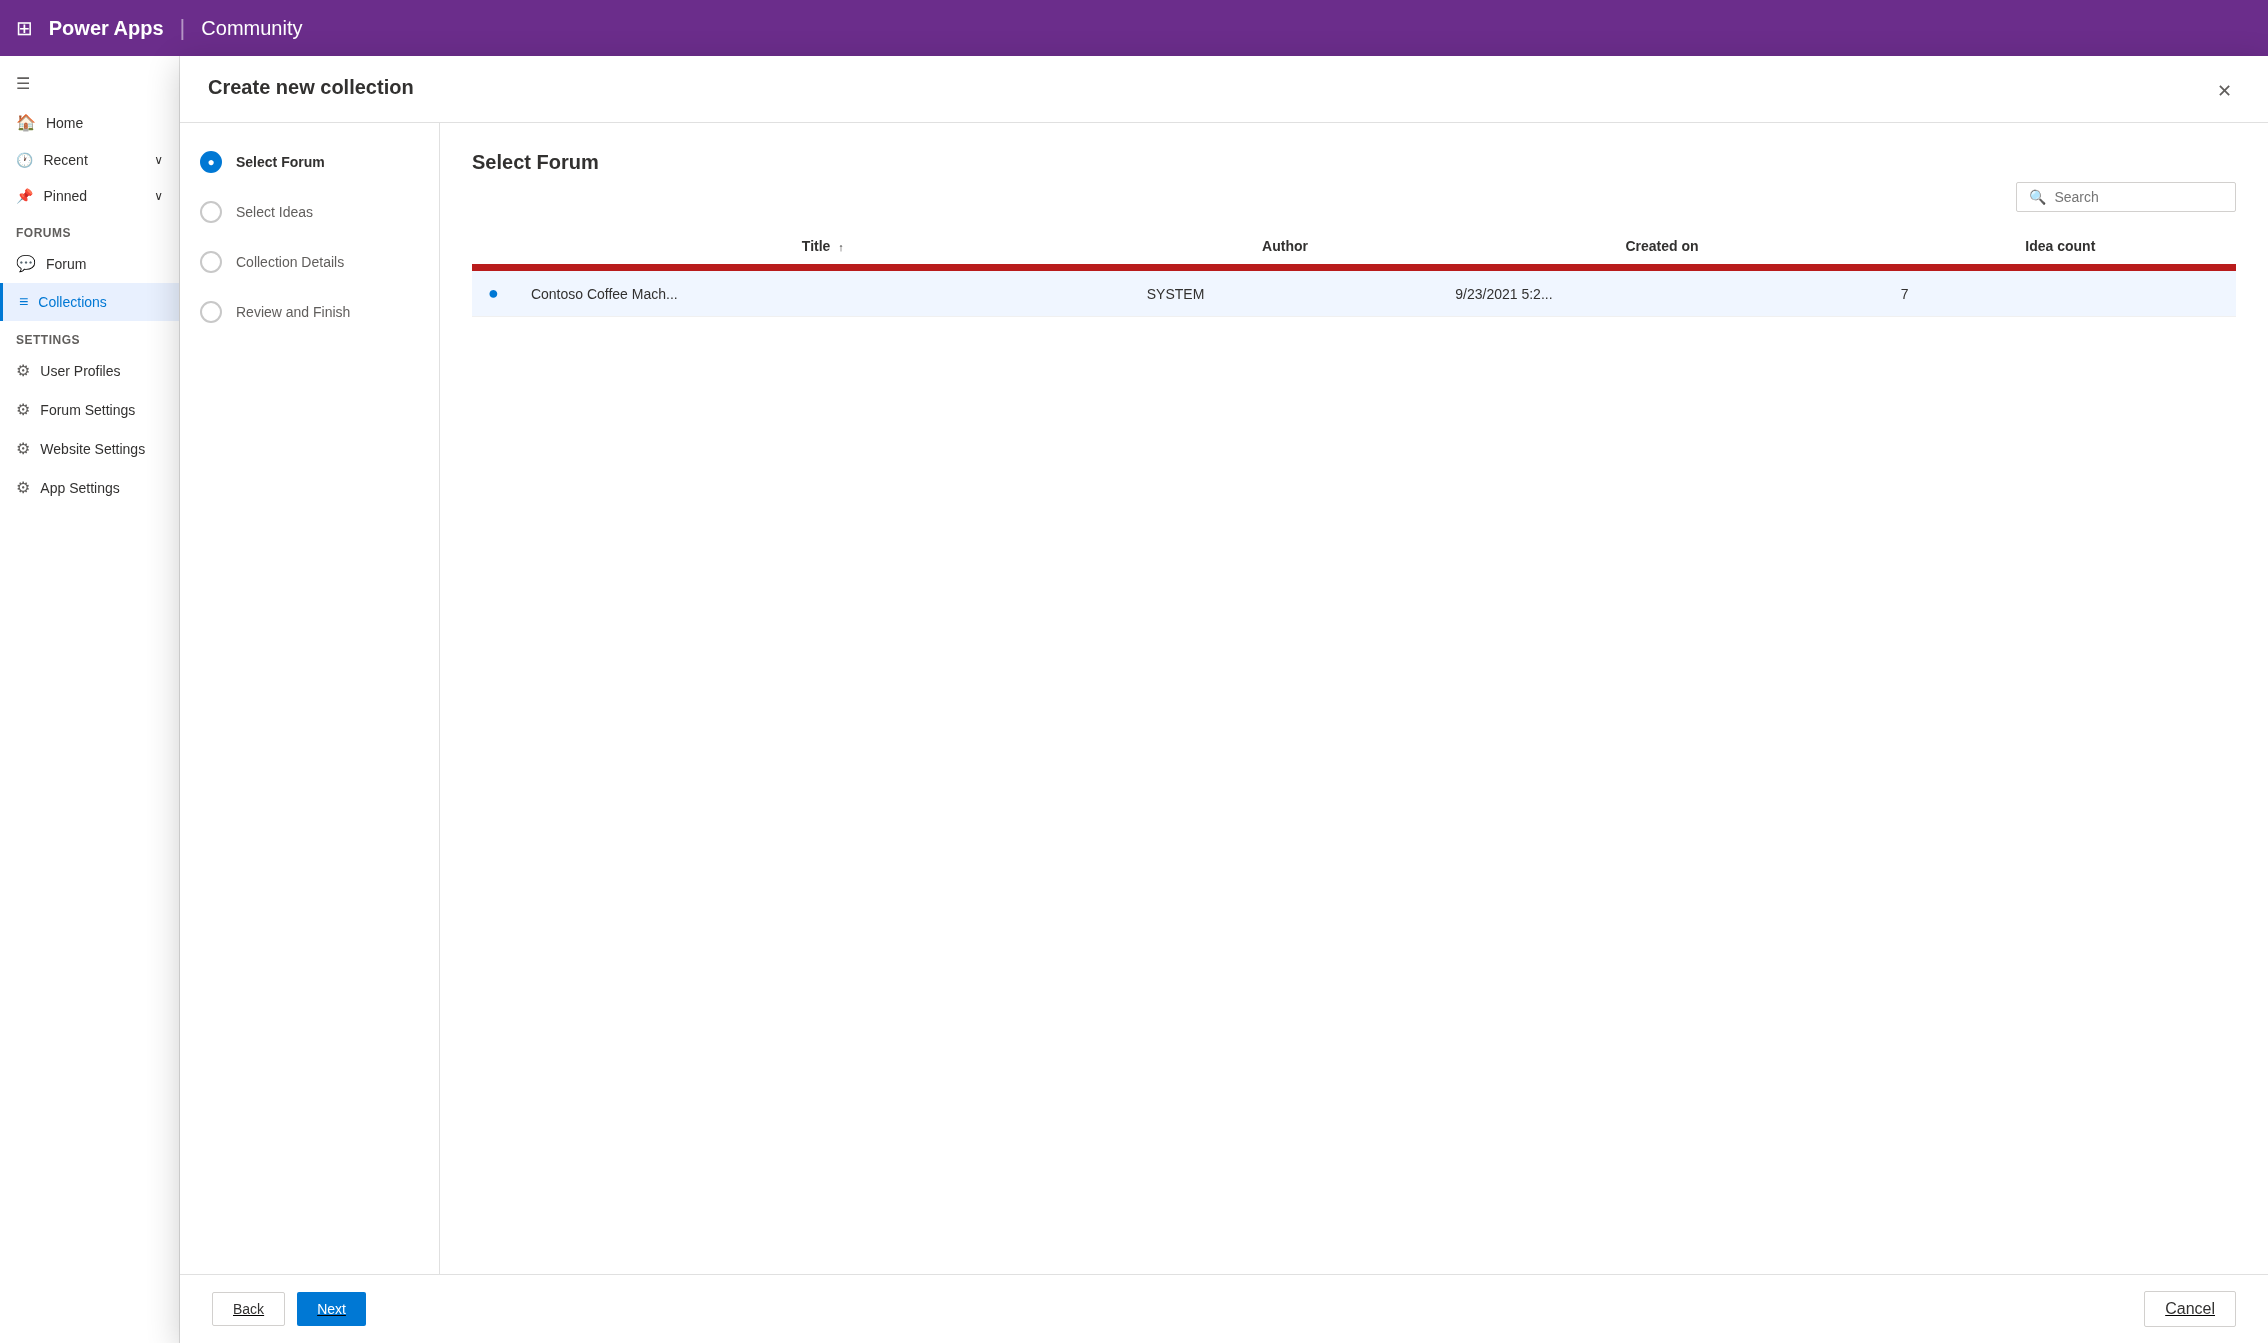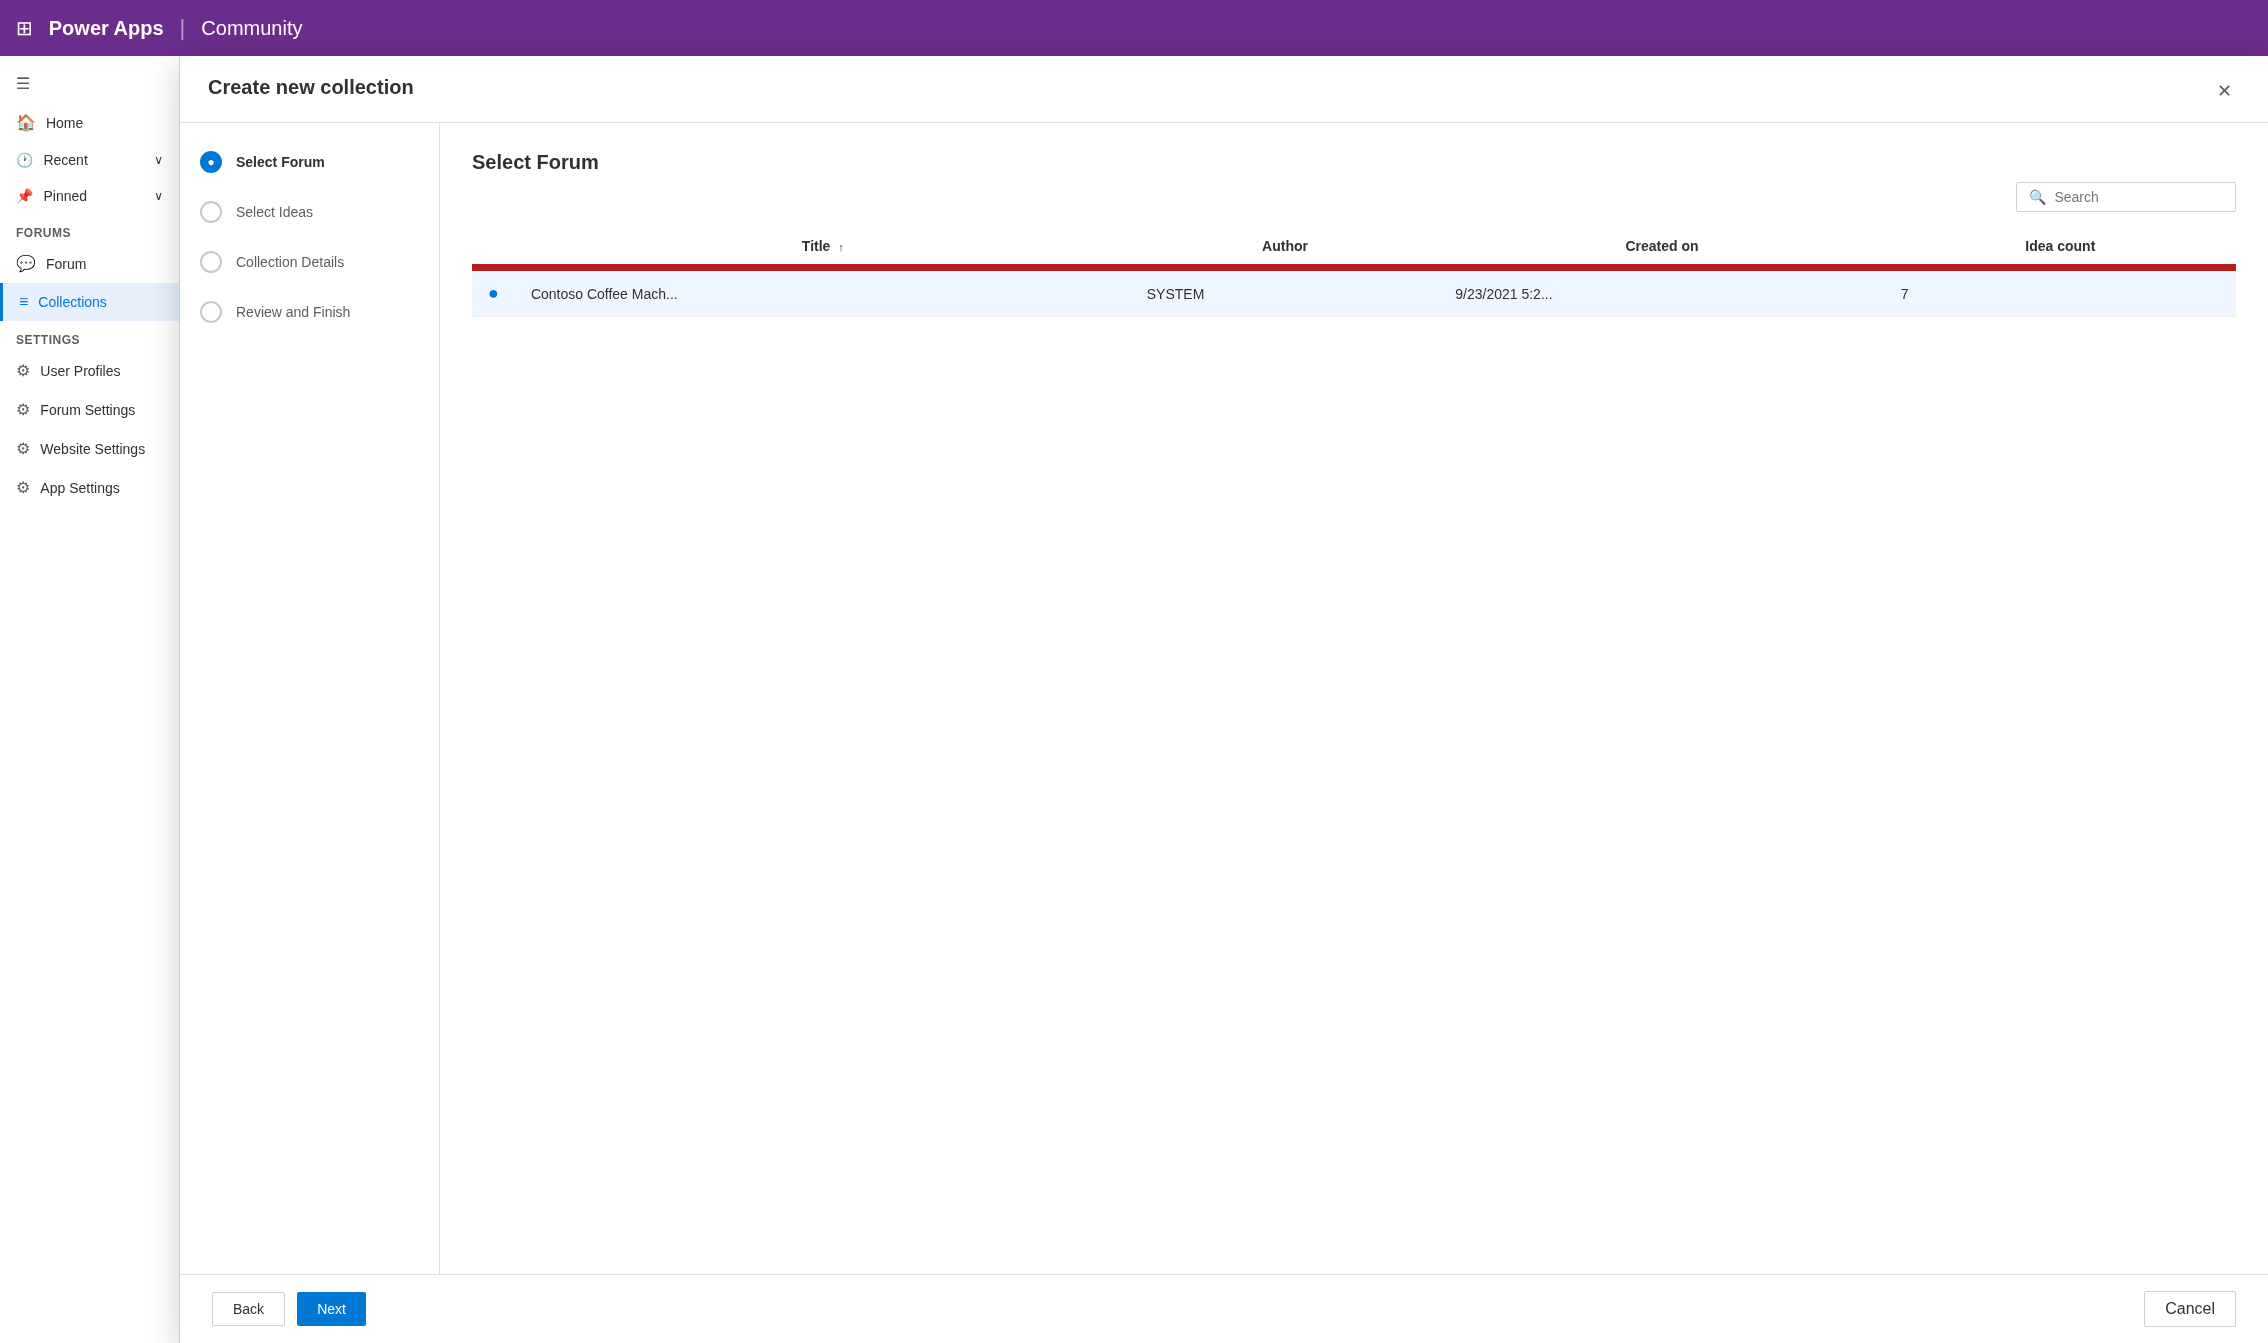--- a/index.html
+++ b/index.html
@@ -312,20 +312,21 @@
     }
 
     
     .modal-footer {
       display: flex;
       align-items: center;
       justify-content: space-between;
       padding: 16px 32px;
       border-top: 1px solid #e0e0e0;
       background: #fff;
+      text-decoration: underline;
     }
     .footer-left {
       display: flex;
       gap: 12px;
     }
     .btn-back {
       padding: 8px 20px;
       border: 1px solid #d2d0ce;
       background: #fff;
       cursor: pointer;

